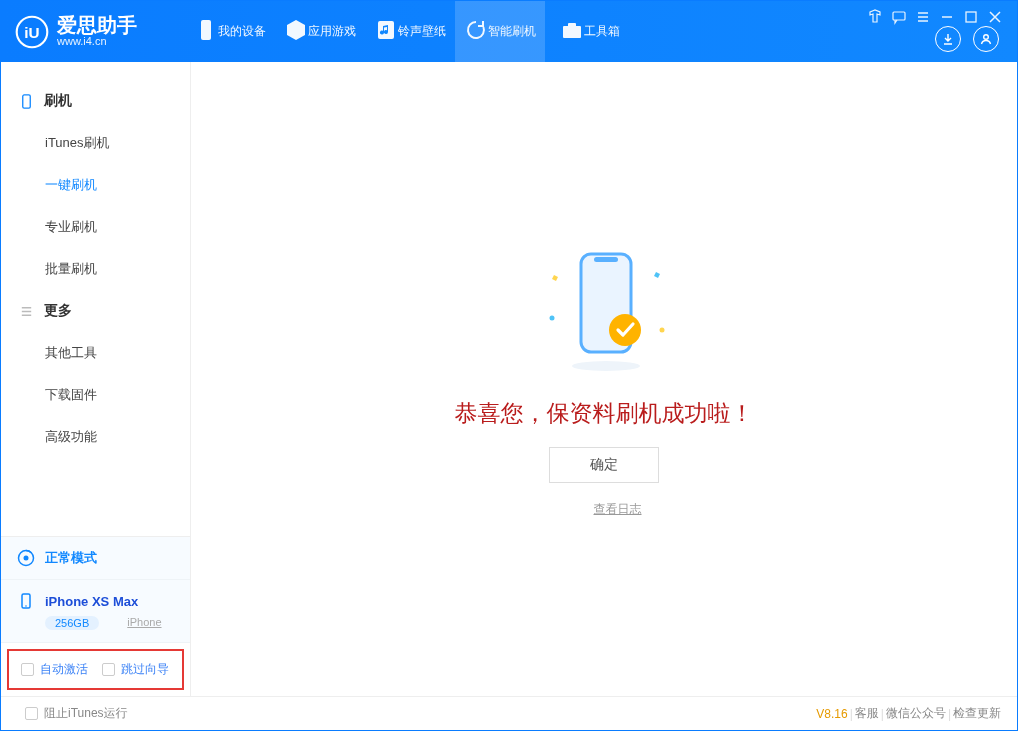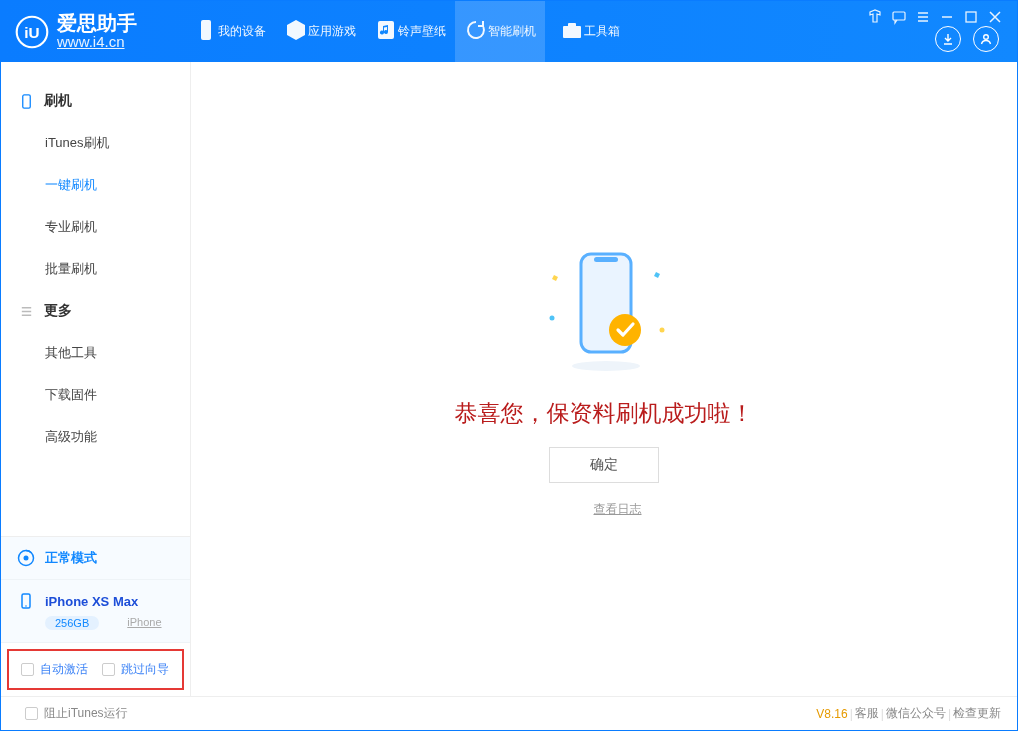--- a/index.html
+++ b/index.html
@@ -3,21 +3,21 @@
 <meta charset="utf-8">
 <style>
 * { margin: 0; padding: 0; box-sizing: border-box; }
 body { font-family: "Microsoft YaHei", "PingFang SC", sans-serif; background: #fff; width: 1018px; height: 731px; overflow: hidden; border: 1px solid #0a7cff; display: flex; flex-direction: column; }
 
 
 .header { height: 61px; background: linear-gradient(to right, #0a7cff, #1188ff); display: flex; align-items: center; padding: 0 14px; position: relative; color: #fff; }
 .logo-area { display: flex; align-items: center; width: 170px; }
 .logo-svg { width: 34px; height: 34px; margin-right: 8px; }
 .logo-text-cn { font-size: 20px; font-weight: 600; line-height: 1; }
-.logo-text-en { font-size: 15px; opacity: .9; line-height: 1.2; text-decoration: underline; }
+.logo-text-en { font-size: 11px; opacity: .9; line-height: 1.2; }
 .nav-tabs { display: flex; align-self: stretch; }
 .nav-tab { display: flex; flex-direction: row; align-items: center; justify-content: center; width: 90px; cursor: pointer; opacity: .95; }
 .nav-tab.active { background: rgba(255,255,255,.18); }
 .nav-tab-icon { width: 24px; height: 24px; margin-bottom: 4px; }
 .nav-tab-label { font-size: 12px; }
 .header-right { position: absolute; right: 14px; top: 8px; display: flex; gap: 8px; }
 .win-btn { width: 16px; height: 16px; cursor: pointer; opacity: .9; }
 .header-circles { position: absolute; right: 18px; bottom: 10px; display: flex; gap: 12px; }
 .circle-btn { width: 26px; height: 26px; border: 1.5px solid #fff; border-radius: 50%; cursor: pointer; display: flex; align-items: center; justify-content: center; }
 

